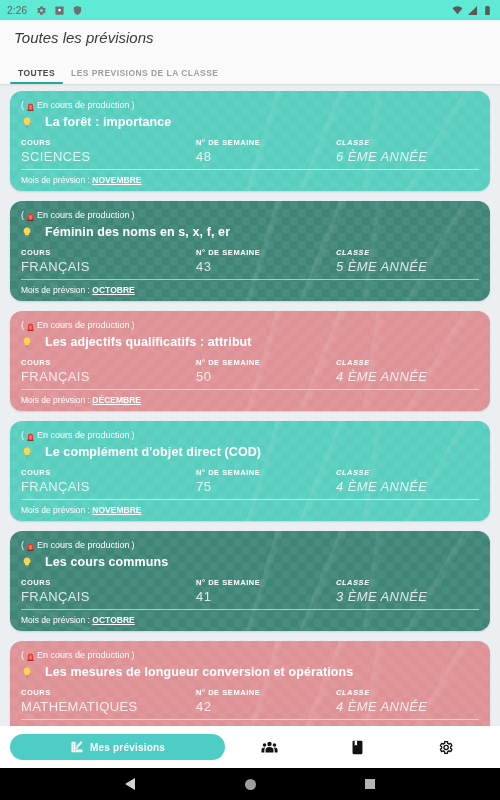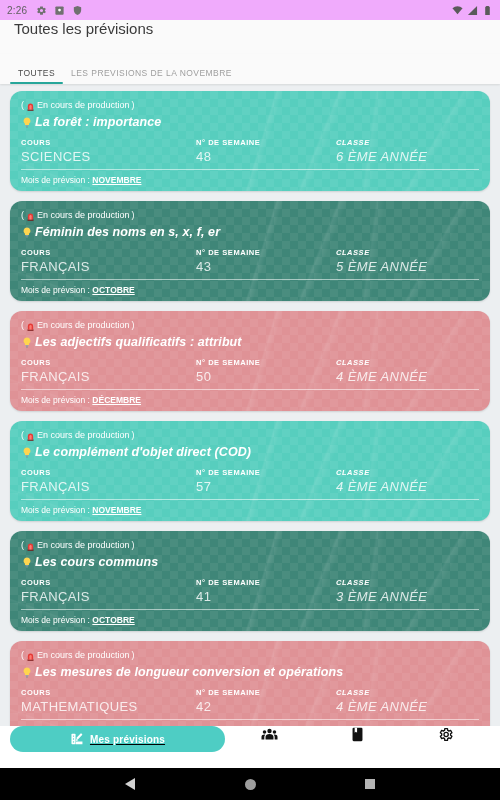--- a/index.html
+++ b/index.html
@@ -6,45 +6,45 @@
   html,body {
     width:500px; height:800px;
     background:#eceff1;
     font-family:"Liberation Sans", sans-serif;
     overflow:hidden;
   }
   #app { position:relative; width:500px; height:800px; display:flex; flex-direction:column; background:#eceff1; }
 
   
   .statusbar{
-    height:20px; background:#f0abfc; display:flex; align-items:center;
+    height:20px; background:#5eead4; display:flex; align-items:center;
     padding:0 7px; flex:0 0 20px;
   }
   .sb-time{ font-size:10px; color:#606060; letter-spacing:.2px; }
   .sb-left-icons{ display:flex; align-items:center; gap:7px; margin-left:9px; }
   .sb-right{ margin-left:auto; display:flex; align-items:center; gap:4px; }
   .sb-ic{ width:11px; height:11px; display:block; }
   .sb-ic svg{ display:block; width:100%; height:100%; }
 
   
   .appbar{
-    height:34px; background:#fafafa; display:flex; align-items:flex-start;
-    padding:0 14px; flex:0 0 34px;
+    height:34px; background:#fafafa; display:flex; align-items:center;
+    padding:0 14px; flex:0 0 34px;font-style:italic;
   }
   .appbar-title{ font-size:15px; color:#3b3b3b; font-weight:400; }
 
   
   .tabbar{
     height:30px; background:#fafafa; display:flex; align-items:flex-end;
     padding:0 10px; flex:0 0 30px; position:relative;
     box-shadow:0 1px 2px rgba(0,0,0,.10);
     z-index:3;
   }
   .tab{
-    font-size:8.5px; letter-spacing:.45px; color:#9e9e9e; font-weight:400;
+    font-size:8.5px; letter-spacing:.45px; color:#9e9e9e; font-weight:700;
     padding:0 8px 6px 8px; position:relative; white-space:nowrap;
   }
   .tab.active{ color:#4a4a4a; }
   .tab.active:after{
     content:""; position:absolute; left:0; right:0; bottom:0;
     height:2.5px; background:#26a69a; border-radius:2px;
   }
 
   
   .list{
@@ -75,41 +75,41 @@
       linear-gradient(120deg, transparent 84%, rgba(255,255,255,.08) 84.5%, transparent 86%),
       linear-gradient(200deg, transparent 88%, rgba(255,255,255,.06) 88.5%, transparent 90%);
   }
   .card > *{ position:relative; z-index:2; }
 
   .card-status{ font-size:9px; color:#ffffff; display:flex; align-items:center; gap:2px; line-height:13px; }
   .card-status .paren{ opacity:.95; }
   .siren{ width:9px; height:9px; display:inline-block; position:relative; top:1px; }
   .siren svg{ display:block; width:100%; height:100%; }
 
-  .card-title-row{ display:flex; align-items:center; gap:2px; margin-top:3px;font-style:italic; }
+  .card-title-row{ display:flex; align-items:center; gap:12px; margin-top:3px; }
   .bulb{ width:12px; height:13px; display:inline-block; flex:0 0 12px; }
   .bulb svg{ display:block; width:100%; height:100%; }
   .card-title{ font-size:12.5px; font-weight:700; color:#ffffff; letter-spacing:.1px; }
 
   .card-meta{ display:flex; margin-top:9px; }
   .meta-col{ flex:0 0 auto; }
   .meta-col.c1{ width:175px; }
   .meta-col.c2{ width:140px; }
   .meta-col.c3{ flex:1 1 auto;font-style:italic; }
   .meta-label{ font-size:7.5px; font-weight:700; color:#ffffff; letter-spacing:.55px; }
   .meta-value{ font-size:13px; color:rgba(255,255,255,.82); letter-spacing:.4px; margin-top:2px; }
 
   .card-divider{ height:1px; background:rgba(255,255,255,.55); margin:5px 0 0 0; position:relative; z-index:2; }
   .card-foot{ font-size:8.5px; color:#ffffff; margin-top:5px; }
   .card-foot b{ font-weight:700;text-decoration:underline; }
 
   
   .bottomnav{
     flex:0 0 42px; height:42px; background:#ffffff; display:flex;
-    align-items:flex-start; padding:0 10px; position:relative; z-index:4;text-decoration:underline;
+    align-items:center; padding:0 10px; position:relative; z-index:4;
   }
   .nav-pill{
     height:26px; border-radius:14px; background:#4ECDC4; color:#fff;
     display:flex; align-items:center; justify-content:center; gap:6px;
     flex:0 0 215px; width:215px;
   }
   .nav-pill-label{ font-size:10px; font-weight:700; letter-spacing:.2px; }
   .nav-pill-icon{ width:14px; height:14px; display:block; }
   .nav-pill-icon svg{ display:block; width:100%; height:100%; }
   .nav-item{ flex:1 1 0; display:flex; align-items:center; justify-content:center; }
@@ -172,21 +172,21 @@
       </span>
     </span>
   </div>
 
   <div class="appbar">
     <span class="appbar-title">Toutes les prévisions</span>
   </div>
 
   <div class="tabbar">
     <div class="tab active" style="--ind: #26A69A;">TOUTES</div>
-    <div class="tab">LES PREVISIONS DE LA NOVEMBRE</div>
+    <div class="tab">LES PREVISIONS DE LA CLASSE</div>
   </div>
 
   <div class="list">
 
     <div class="card" style="background: rgb(87, 206, 190);">
       <div class="card-status">
         <span class="paren">(</span>
         <span class="siren">
           <svg viewBox="0 0 24 24">
               <path d="M4 20h16v3H4z" fill="#7a1414"></path>
@@ -330,21 +330,21 @@
         </span>
         <span class="card-title">Le complément d'objet direct (COD)</span>
       </div>
       <div class="card-meta">
         <div class="meta-col c1">
           <div class="meta-label">COURS</div>
           <div class="meta-value">FRANÇAIS</div>
         </div>
         <div class="meta-col c2">
           <div class="meta-label">N° DE SEMAINE</div>
-          <div class="meta-value">57</div>
+          <div class="meta-value">75</div>
         </div>
         <div class="meta-col c3">
           <div class="meta-label">CLASSE</div>
           <div class="meta-value">4 ÈME ANNÉE</div>
         </div>
       </div>
       <div class="card-divider"></div>
       <div class="card-foot"><span>Mois de prévsion : </span><b>NOVEMBRE</b></div>
     </div>
 

